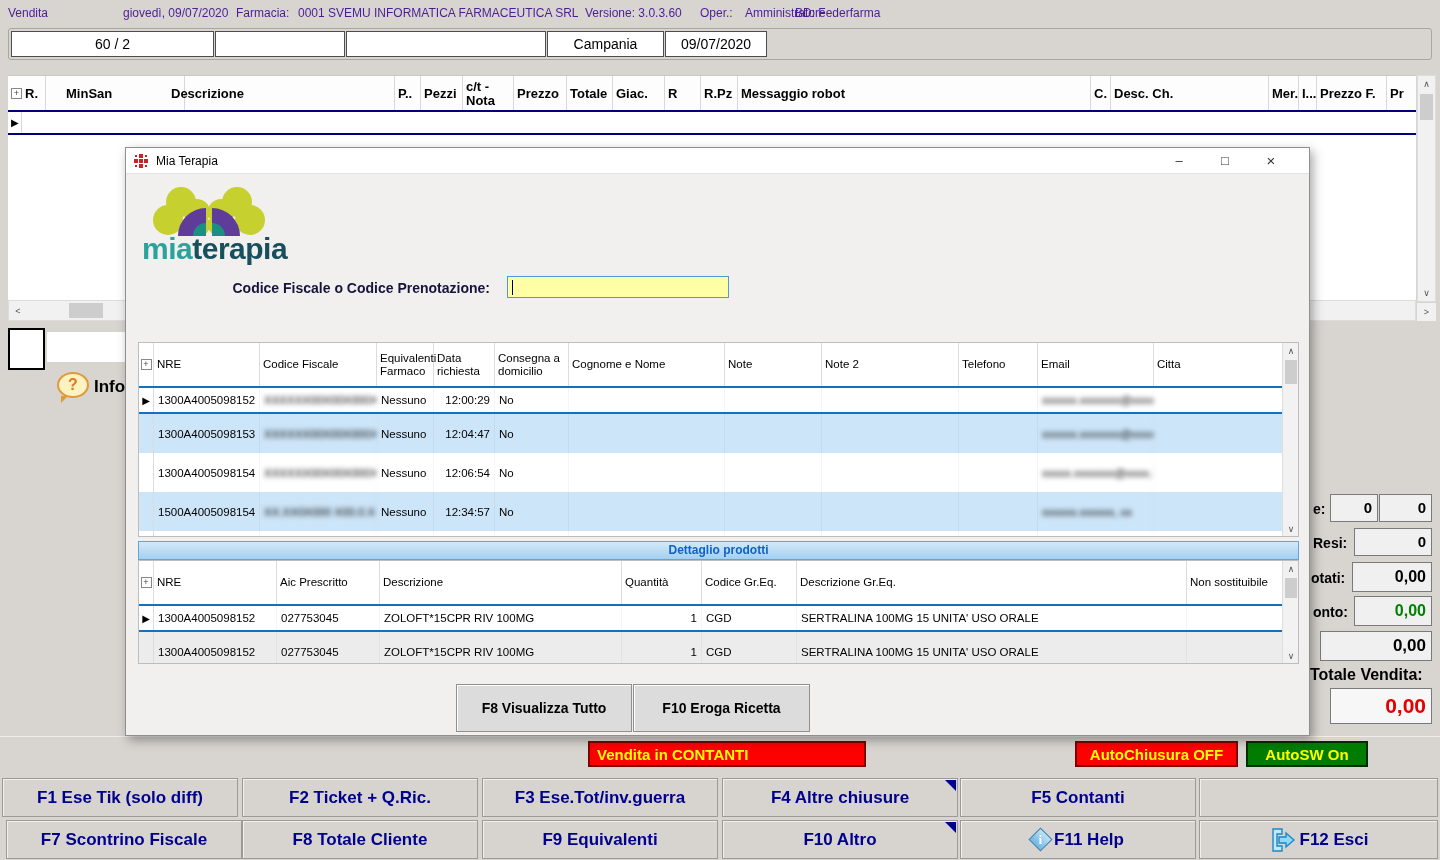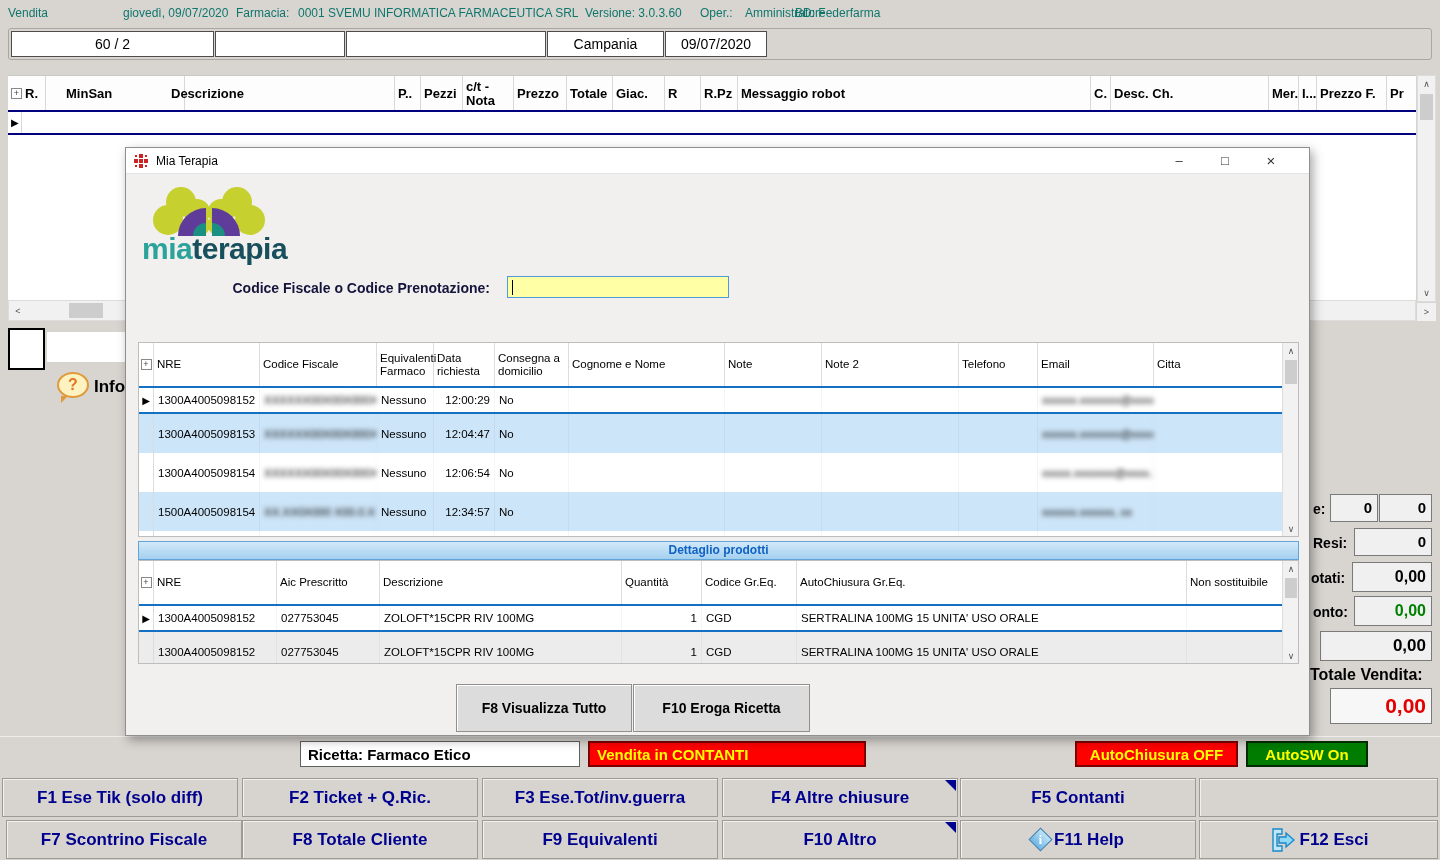--- a/index.html
+++ b/index.html
@@ -1,21 +1,21 @@
 <!DOCTYPE html>
 <html><head>
 <meta charset="utf-8">
 <style>
   * { margin:0; padding:0; box-sizing:border-box; }
   html,body { width:1440px; height:860px; }
   body { font-family:"Liberation Sans", sans-serif; background:#d8d5d0; position:relative; overflow:hidden; }
   .abs { position:absolute; }
 
   
-  .titlebar { left:0; top:0; width:1440px; height:26px; background:#d8d5d0; color:#0f766e; font-size:12px; }
+  .titlebar { left:0; top:0; width:1440px; height:26px; background:#d8d5d0; color:#4c1d95; font-size:12px; }
   .titlebar span { position:absolute; top:6px; white-space:nowrap; }
 
   
   .topframe { left:8px; top:28px; width:1424px; height:32px; border:1px solid #a9a6a1; border-radius:3px; }
   .tbox { position:absolute; top:2px; height:26px; background:#fff; border:1px solid #4d4d4d; color:#000; font-size:14px; display:flex; align-items:center; justify-content:center; }
 
   
   .mt-head { left:8px; top:75px; width:1408px; height:35px; background:#fdfdfd; border-top:1px solid #c9c9c9; }
   .mt-head .h { position:absolute; top:0; height:35px; border-right:1px solid #d8d8d8; font-size:13px; font-weight:bold; color:#000; display:flex; align-items:center; padding-left:3px; line-height:1.05; overflow:hidden; }
   .mt-row { left:8px; top:110px; width:1408px; height:25px; background:#fff; border-top:2px solid #00007d; border-bottom:2px solid #00007d; }
@@ -158,21 +158,20 @@
 
 <div class="rlabel" style="left:1313px;top:604px">onto:</div>
 <div class="rbox green" style="left:1354px;top:596px;width:78px;height:30px;line-height:28px;font-size:16px">0,00</div>
 
 <div class="rbox" style="left:1320px;top:631px;width:112px;height:30px;line-height:28px;font-size:17px">0,00</div>
 
 <div class="rlabel" style="left:1310px;top:666px;font-size:16px">Totale Vendita:</div>
 <div class="rbox red" style="left:1330px;top:688px;width:102px;height:36px;line-height:34px;font-size:21px;background:#f7f7f7">0,00</div>
 
 <div class="abs statusbar">
-  <div class="stbox" style="left:300px;width:280px">Ricetta: Farmaco Etico</div>
   <div class="stbox stred" style="left:588px;width:278px">Vendita in CONTANTI</div>
   <div class="stbox stred" style="left:1075px;width:163px;justify-content:center;padding-left:0">AutoChiusura OFF</div>
   <div class="stbox stgreen" style="left:1246px;width:122px">AutoSW On</div>
 </div>
 
 <div class="fbtn" style="left:2px;top:778px">F1 Ese Tik (solo diff)</div>
 <div class="fbtn" style="left:242px;top:778px">F2 Ticket + Q.Ric.</div>
 <div class="fbtn" style="left:482px;top:778px">F3 Ese.Tot/inv.guerra</div>
 <div class="fbtn" style="left:722px;top:778px">
     <span>F4 Altre chiusure</span>
@@ -348,21 +347,21 @@
   <div class="dtable" style="top:412px;height:104px">
     <div class="dhead">
       <span class="c g">
           <span class="plusbox" style="position:static">+</span>
         </span>
       <span class="c" style="width:123px">NRE</span>
       <span class="c" style="width:103px">Aic Prescritto</span>
       <span class="c" style="width:242px">Descrizione</span>
       <span class="c" style="width:80px">Quantità</span>
       <span class="c" style="width:95px">Codice Gr.Eq.</span>
-      <span class="c" style="width:390px">AutoChiusura Gr.Eq.</span>
+      <span class="c" style="width:390px">Descrizione Gr.Eq.</span>
       <span class="c" style="flex:1">Non sostituibile</span>
     </div>
     <div class="drow sel">
       <span class="c g">
           <span class="arrow">▶</span>
         </span>
       <span class="c" style="width:123px">1300A4005098152</span>
       <span class="c" style="width:103px">027753045</span>
       <span class="c" style="width:242px">ZOLOFT*15CPR RIV 100MG</span>
       <span class="c r" style="width:80px">1</span>

